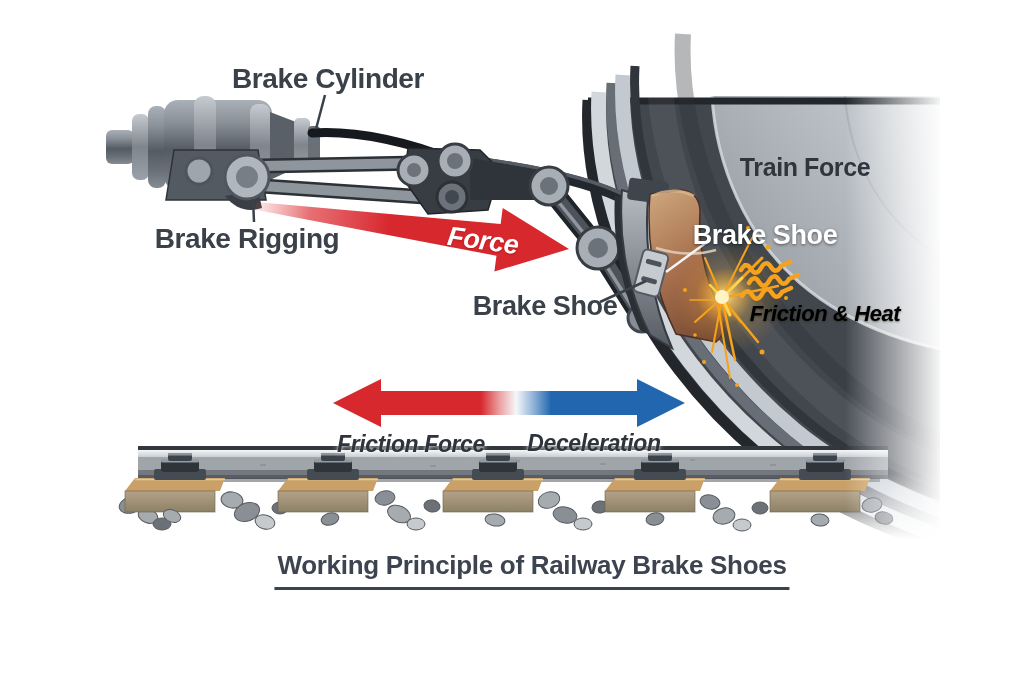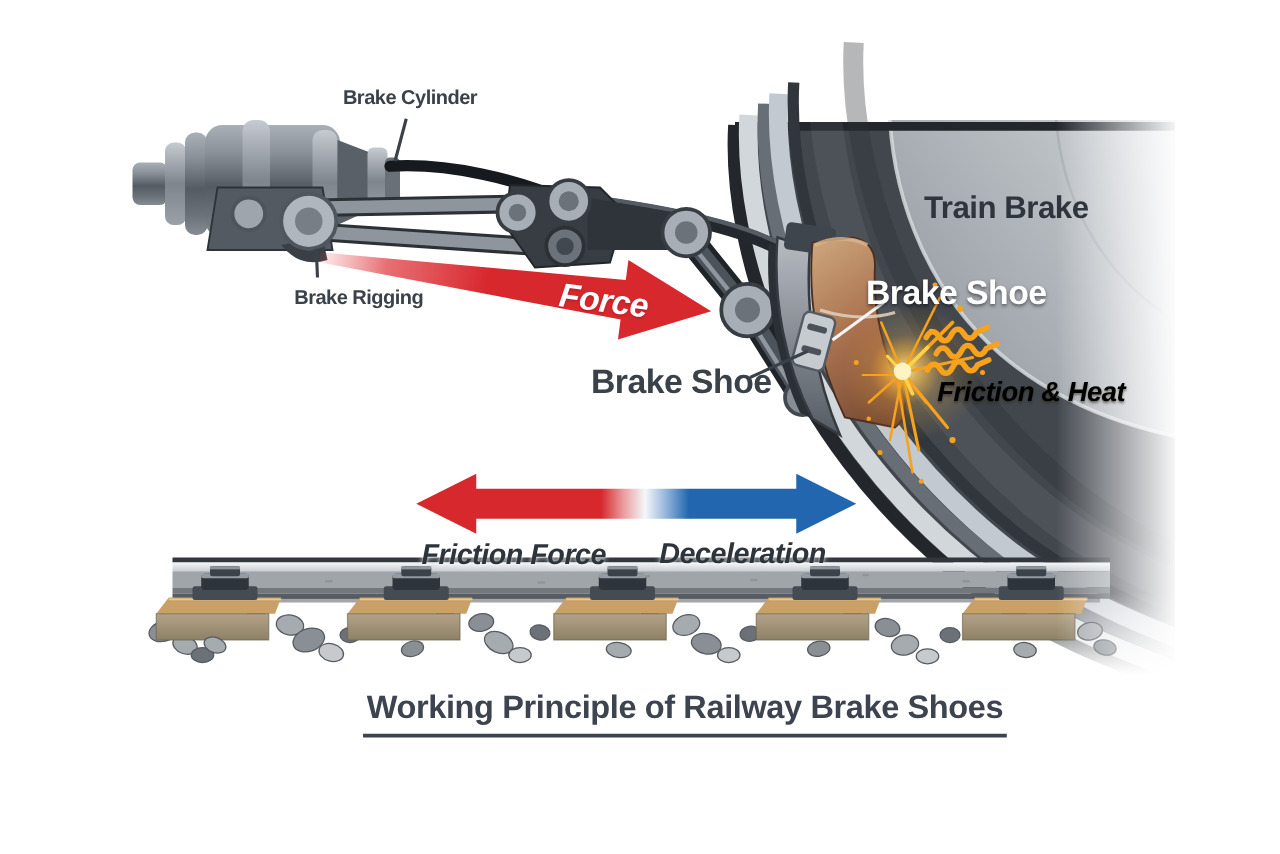--- a/index.html
+++ b/index.html
@@ -1,28 +1,28 @@
 <!DOCTYPE html>
 <html><head>
 <meta charset="utf-8">
 <style>
   html,body{margin:0;padding:0;background:#ffffff;}
   .stage{position:relative;width:1024px;height:683px;background:#ffffff;overflow:hidden;
          font-family:"Liberation Sans",sans-serif;}
   .stage svg{position:absolute;left:0;top:0;}
   .lbl{position:absolute;transform:translate(-50%,-50%);font-weight:bold;color:#3a4149;
-       font-size:16px;white-space:nowrap;letter-spacing:-0.4px;}
+       font-size:28px;white-space:nowrap;letter-spacing:-0.4px;}
   .lbl-sm{font-size:27px;}
   .lbl-force{color:#ffffff;font-style:italic;font-size:27px;
        transform:translate(-50%,-50%) rotate(7.5deg);text-shadow:0 1px 2px rgba(120,0,0,.35);}
   .lbl-white{color:#ffffff;text-shadow:0 1px 3px rgba(0,0,0,.5);}
   .lbl-yellow{color:#000000;font-style:italic;font-size:22px;text-shadow:0 1px 2px rgba(40,40,20,.55);}
   .lbl-italic{font-style:italic;font-size:23px;color:#2e343b;
        text-shadow:0 0 3px rgba(255,255,255,.8),0 0 6px rgba(255,255,255,.6);}
-  .title{position:absolute;left:548px;top:570px;transform:translate(-50%,-50%);
+  .title{position:absolute;left:532px;top:570px;transform:translate(-50%,-50%);
        font-weight:bold;font-size:26px;color:#3d4450;letter-spacing:-0.3px;white-space:nowrap;
        border-bottom:3px solid #3b4250;padding:0 3px 6px 3px;}
 </style>
 </head>
 <body>
 
 <div class="stage">
 
 <svg width="1024" height="683" viewBox="0 0 1024 683">
   <defs>
@@ -354,23 +354,23 @@
 
   <g>
     <line x1="325" y1="95" x2="316" y2="129" stroke="#3a4149" stroke-width="2.5"></line>
     <line x1="253" y1="199" x2="254" y2="222" stroke="#3a4149" stroke-width="2.5"></line>
     <line x1="600" y1="302" x2="646" y2="281" stroke="#3a4149" stroke-width="2.5"></line>
     <line x1="707" y1="242" x2="666" y2="272" stroke="#f2f4f5" stroke-width="2.5"></line>
   </g>
 </svg>
 
 <div class="lbl" style="left:328px;top:79px;">Brake Cylinder</div>
-<div class="lbl" style="left:247px;top:239px;margin-left:40px;">Brake Rigging</div>
+<div class="lbl" style="left:247px;top:239px;">Brake Rigging</div>
 <div class="lbl lbl-force" style="left:483px;top:241px;">Force</div>
-<div class="lbl" style="left:805px;top:167px;font-size:25px;color:#2f353c;">Train Brake</div>
+<div class="lbl" style="left:805px;top:167px;font-size:25px;color:#2f353c;">Train Force</div>
 <div class="lbl lbl-white lbl-sm" style="left:765px;top:235px;">Brake Shoe</div>
 <div class="lbl lbl-sm" style="left:545px;top:306px;">Brake Shoe</div>
 <div class="lbl lbl-yellow" style="left:825px;top:314px;">Friction &amp; Heat</div>
 <div class="lbl lbl-italic" style="left:594px;top:443px;">Deceleration</div>
 <div class="lbl lbl-italic" style="left:411px;top:444px;">Friction Force</div>
 <div class="title">Working Principle of Railway Brake Shoes</div>
 
 </div>
 
 </body></html>

